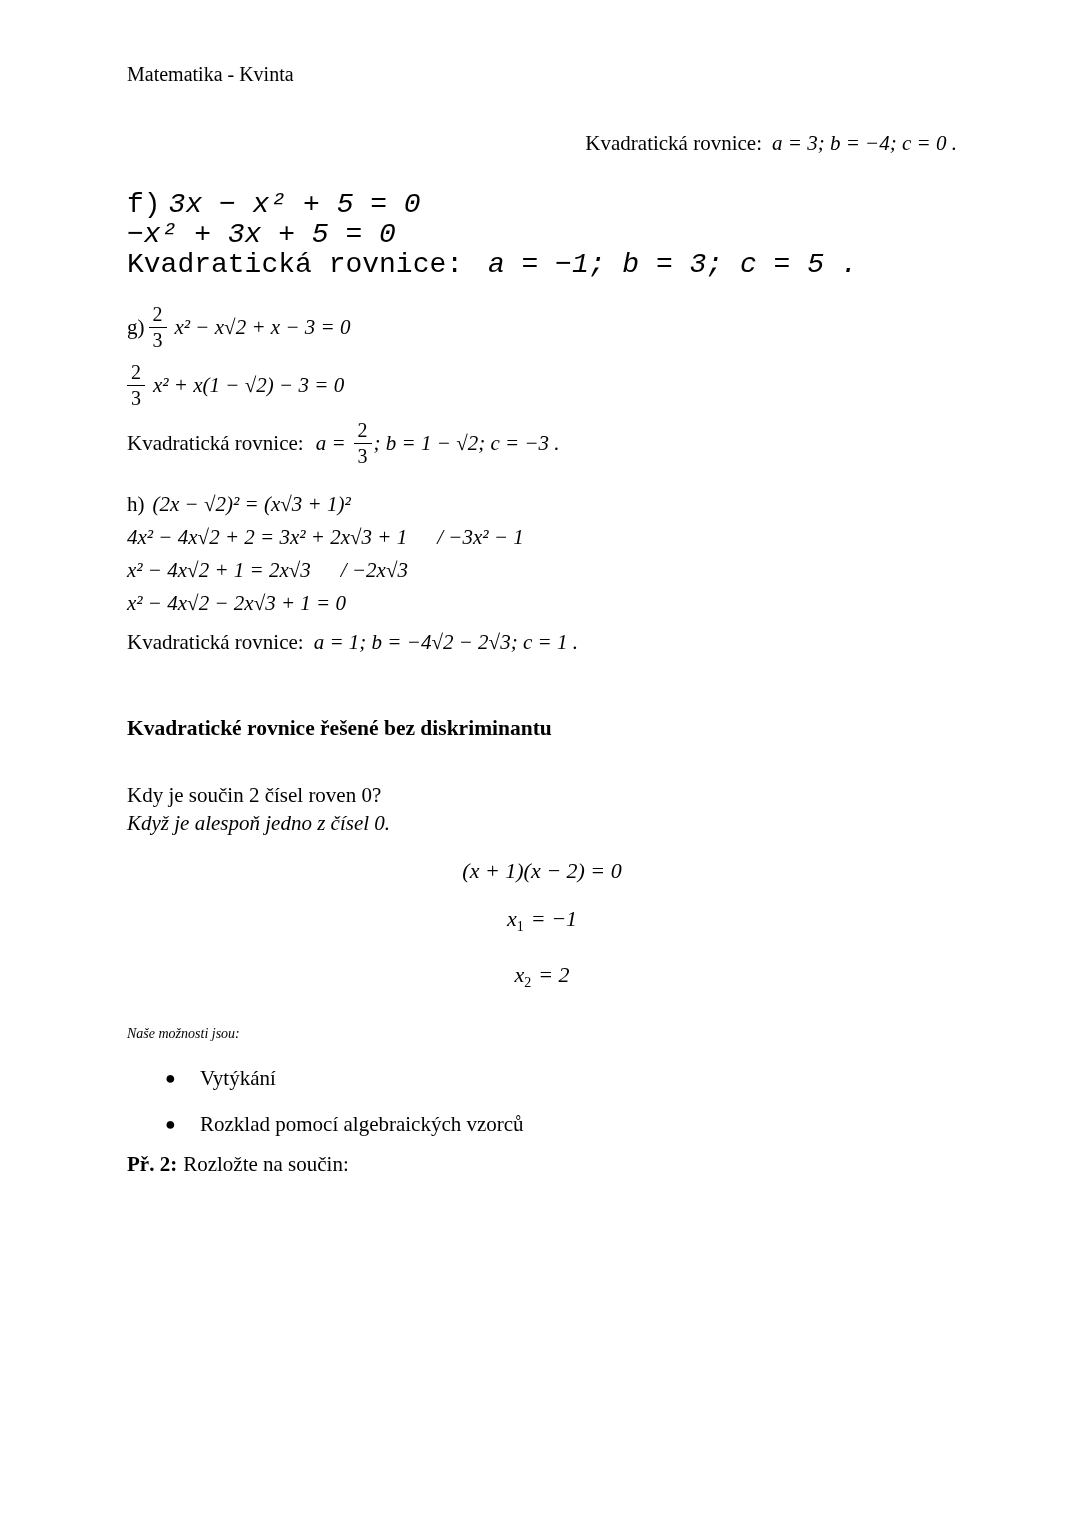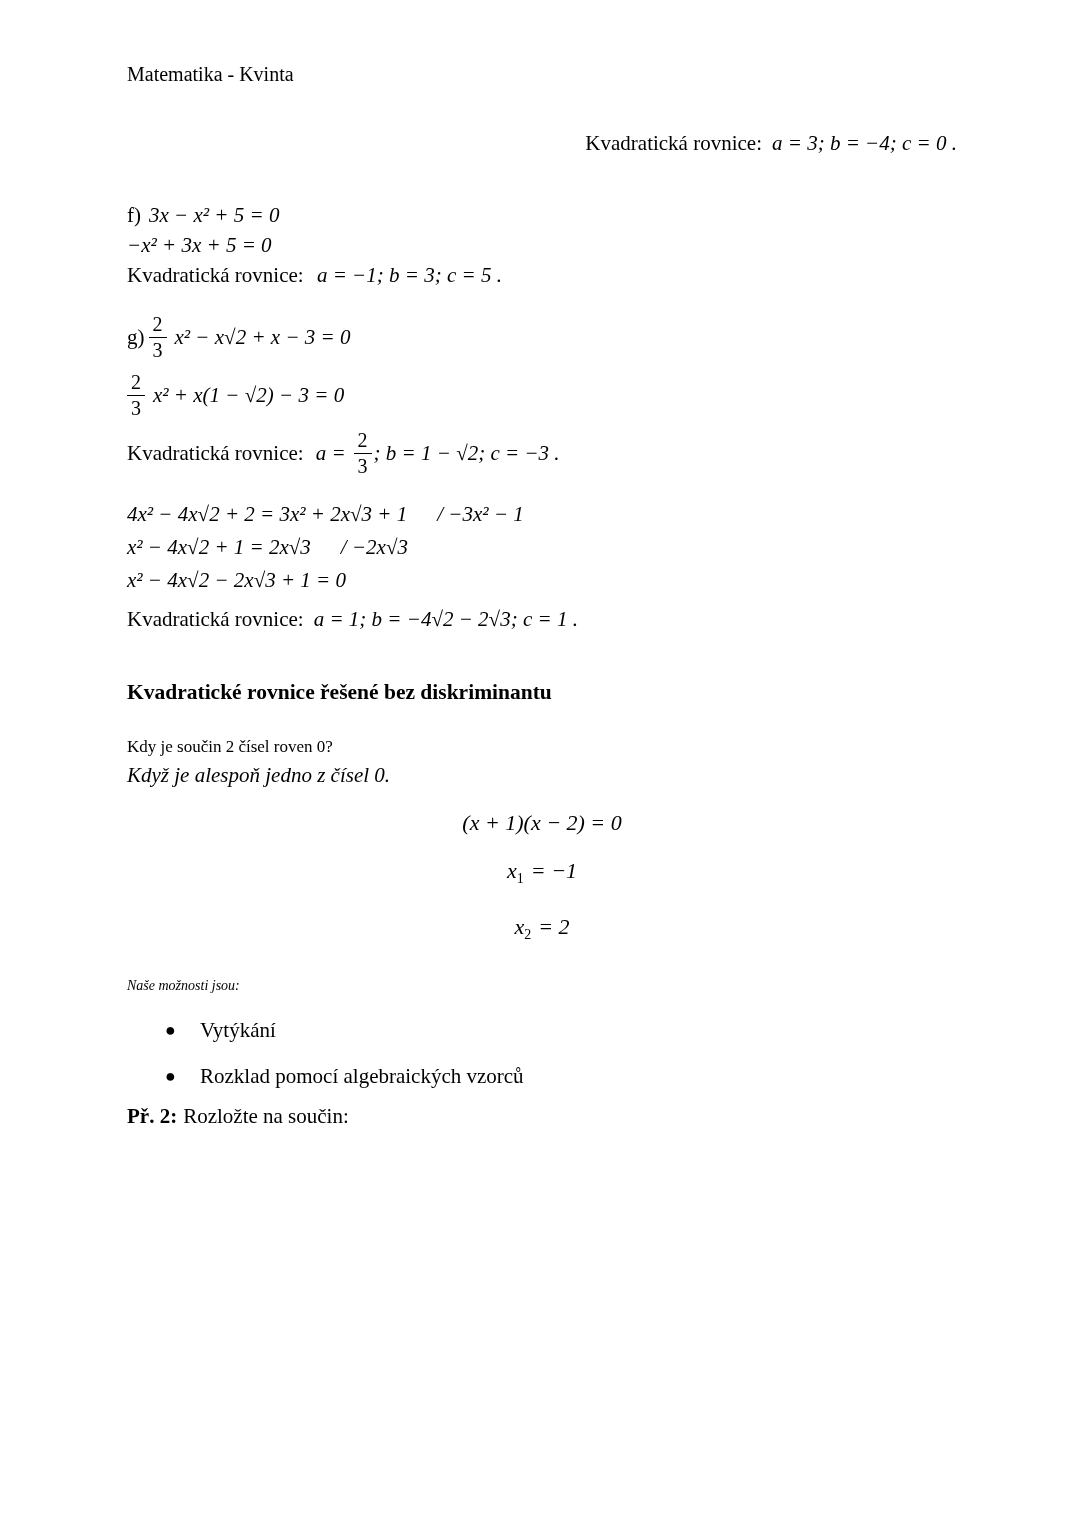--- a/index.html
+++ b/index.html
@@ -11,21 +11,21 @@
     overflow:hidden;
   }
   .content { position:absolute; left:127px; top:62px; width:830px; }
 
   .doc-header { font-size:20px; line-height:24px; }
 
   .result-line { margin-top:44px; font-size:21px; line-height:26px;text-align:right; }
   .math { font-style:italic; }
   .result-line .math { margin-left:10px; }
 
-  .f-block { margin-top:44px; font-size:21px; }
+  .f-block { margin-top:34px; font-size:28px;font-family:Liberation Mono, monospace; }
   .f-line { line-height:30px; }
   .f-line .label { font-style:normal; margin-right:8px; }
 
   .g-block { margin-top:18px; font-size:21px; }
   .g-row { display:flex; align-items:center; min-height:58px; }
   .frac {
     display:inline-flex; flex-direction:column; align-items:center;
     font-size:20px; line-height:23px; font-style:normal;
   }
   .frac .num { border-bottom:1.4px solid #000; padding:0 4px 1px 4px; }
@@ -35,22 +35,22 @@
   .g-row .pre { margin-left:12px; margin-right:8px; }
   .g-row .post { margin-left:2px; }
 
   .h-block { margin-top:16px; font-size:21px; }
   .h-line { line-height:33px; }
   .h-line .label { font-style:normal; margin-right:8px; }
   .h-note { margin-left:30px; }
   .h-result { margin-top:6px; line-height:33px; }
   .h-result .math { margin-left:10px;text-align:right; }
 
-  .section-heading { margin-top:43px; font-size:21.5px; font-weight:bold; line-height:26px; }
-  .question { margin-top:28px; font-size:17px; line-height:28px; }
+  .section-heading { margin-top:56px; font-size:21.5px; font-weight:bold; line-height:26px; }
+  .question { margin-top:40px; font-size:21px; line-height:28px; }
   .answer { font-size:21px; line-height:28px; font-style:italic; }
 
   .eq-center { text-align:center; font-size:22px; line-height:28px; }
   .eq1 { margin-top:20px; }
   .eq2, .eq3 { margin-top:20px; }
   .eq-center .var { font-style:italic; }
   .eq-center sub { font-size:14px; }
   .eq-center .rhs { margin-left:7px; font-style:italic; }
   .eq1 .whole { font-style:italic; }
 
@@ -114,20 +114,23 @@
         <span class="frac">
           <span class="num">2</span>
           <span class="den">3</span>
         </span>
         <span class="post math">; b = 1 − √2; c = −3 .</span>
       </div>
     </div>
 
     <div class="h-block">
       <div class="h-line math">
+        <span class="label">h)</span><span>(2x − √2)² = (x√3 + 1)²</span>
+      </div>
+      <div class="h-line math">
         <span>4x² − 4x√2 + 2 = 3x² + 2x√3 + 1</span><span class="h-note">/ −3x² − 1</span>
       </div>
       <div class="h-line math">
         <span>x² − 4x√2 + 1 = 2x√3</span><span class="h-note">/ −2x√3</span>
       </div>
       <div class="h-line math">
         <span>x² − 4x√2 − 2x√3 + 1 = 0</span>
       </div>
       <div class="h-result">
         <span>Kvadratická rovnice:</span><span class="math">a = 1; b = −4√2 − 2√3; c = 1 .</span>

